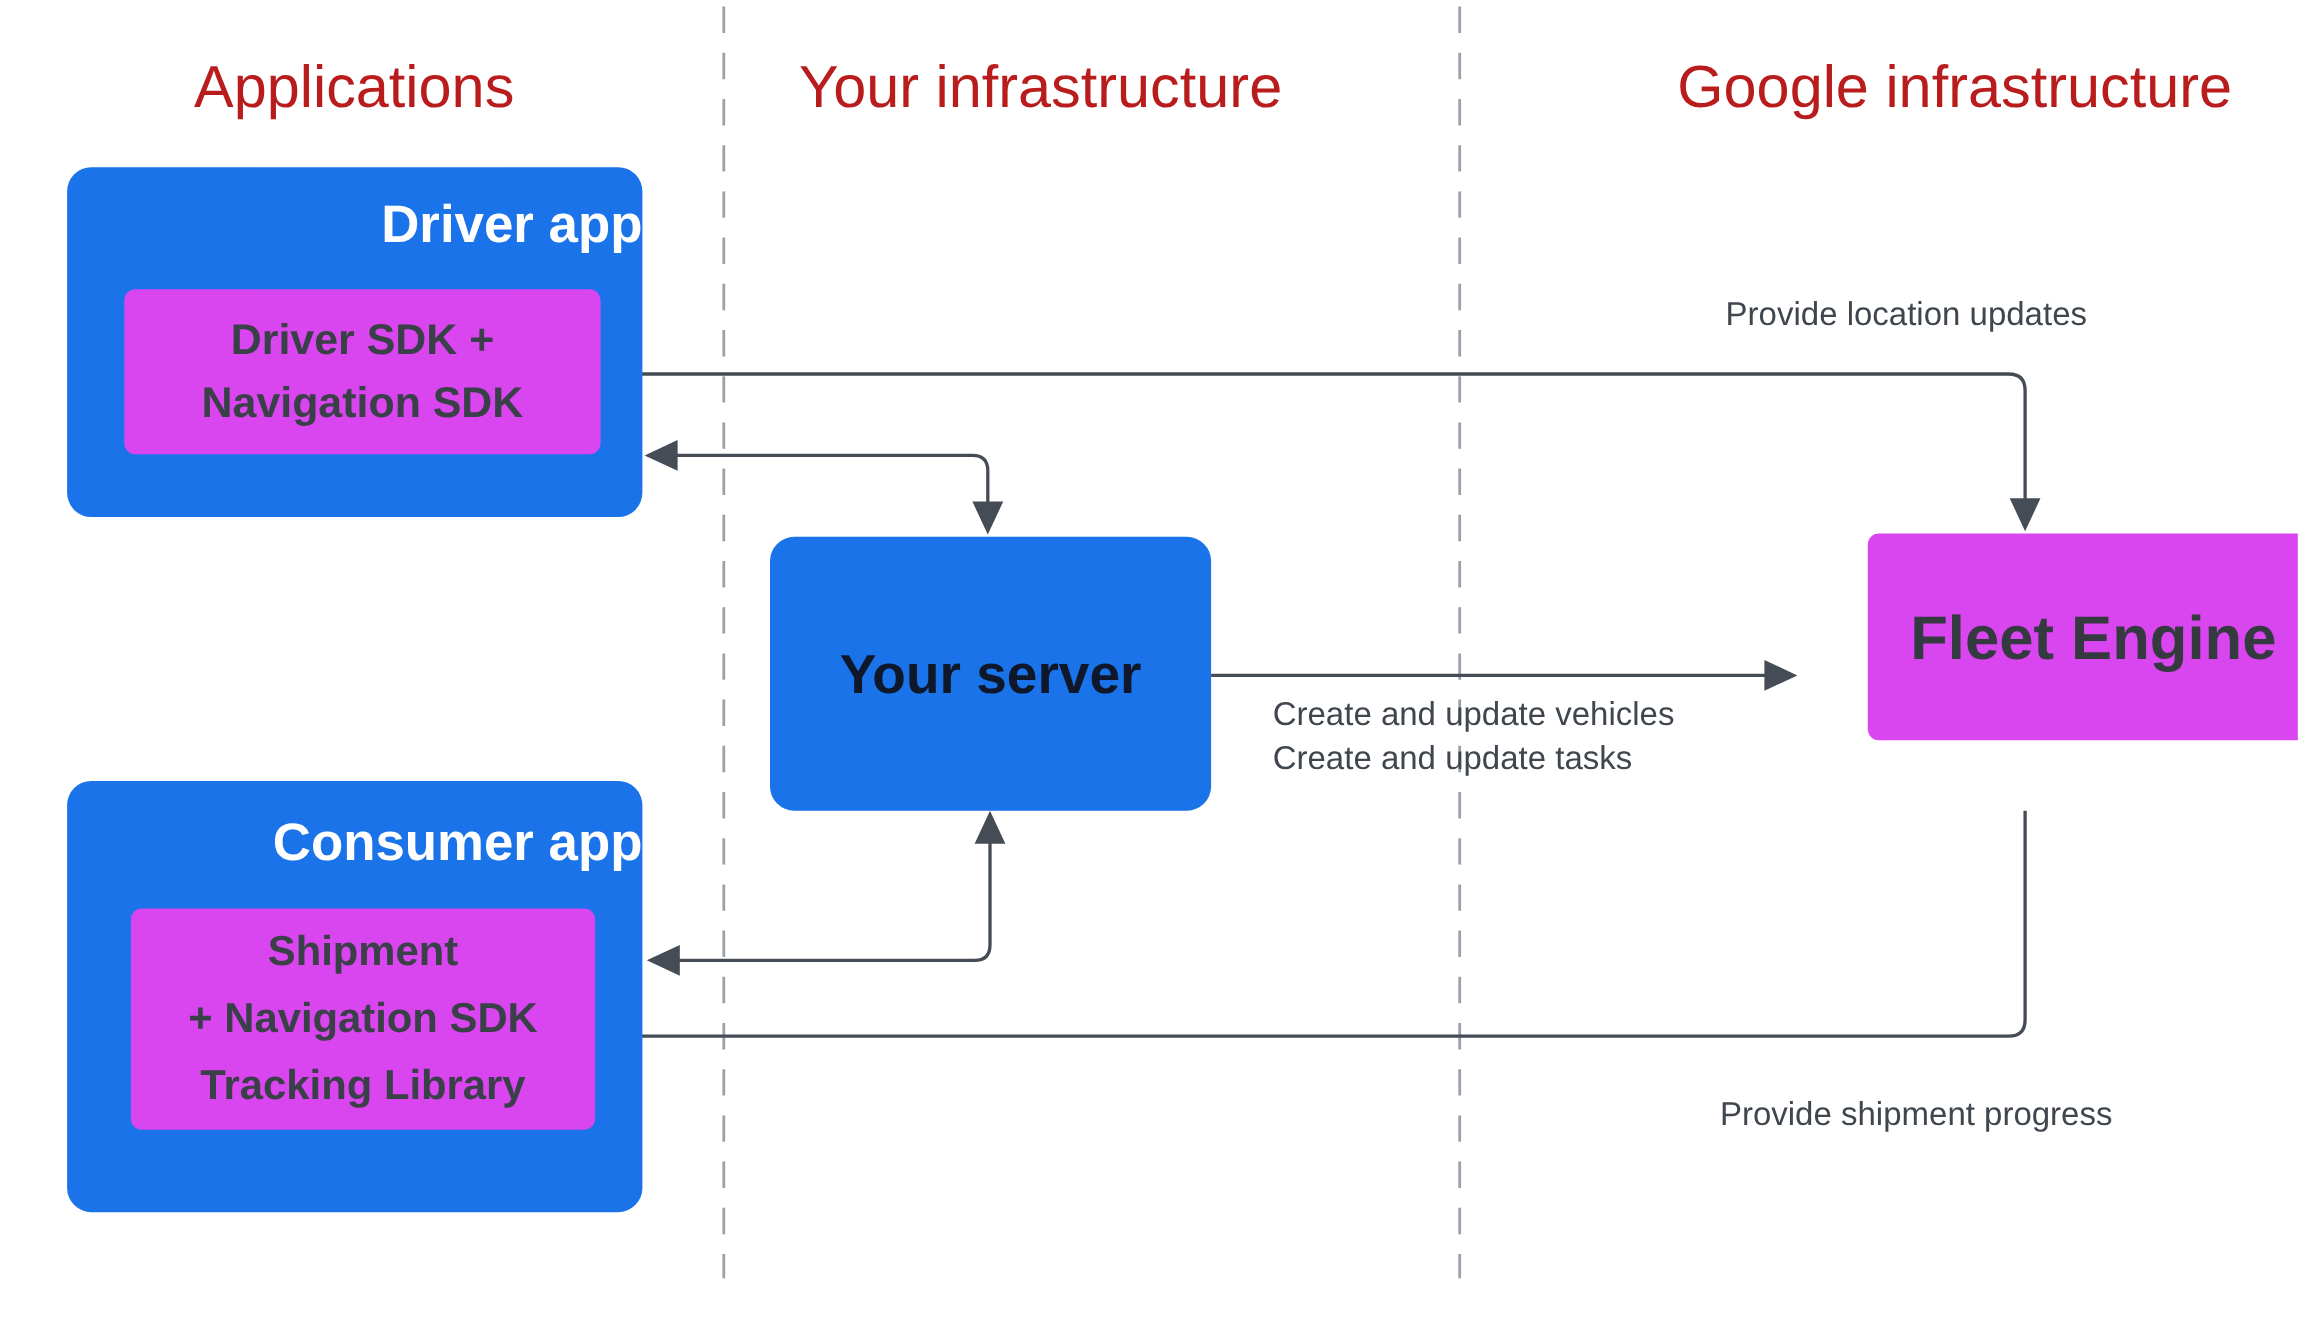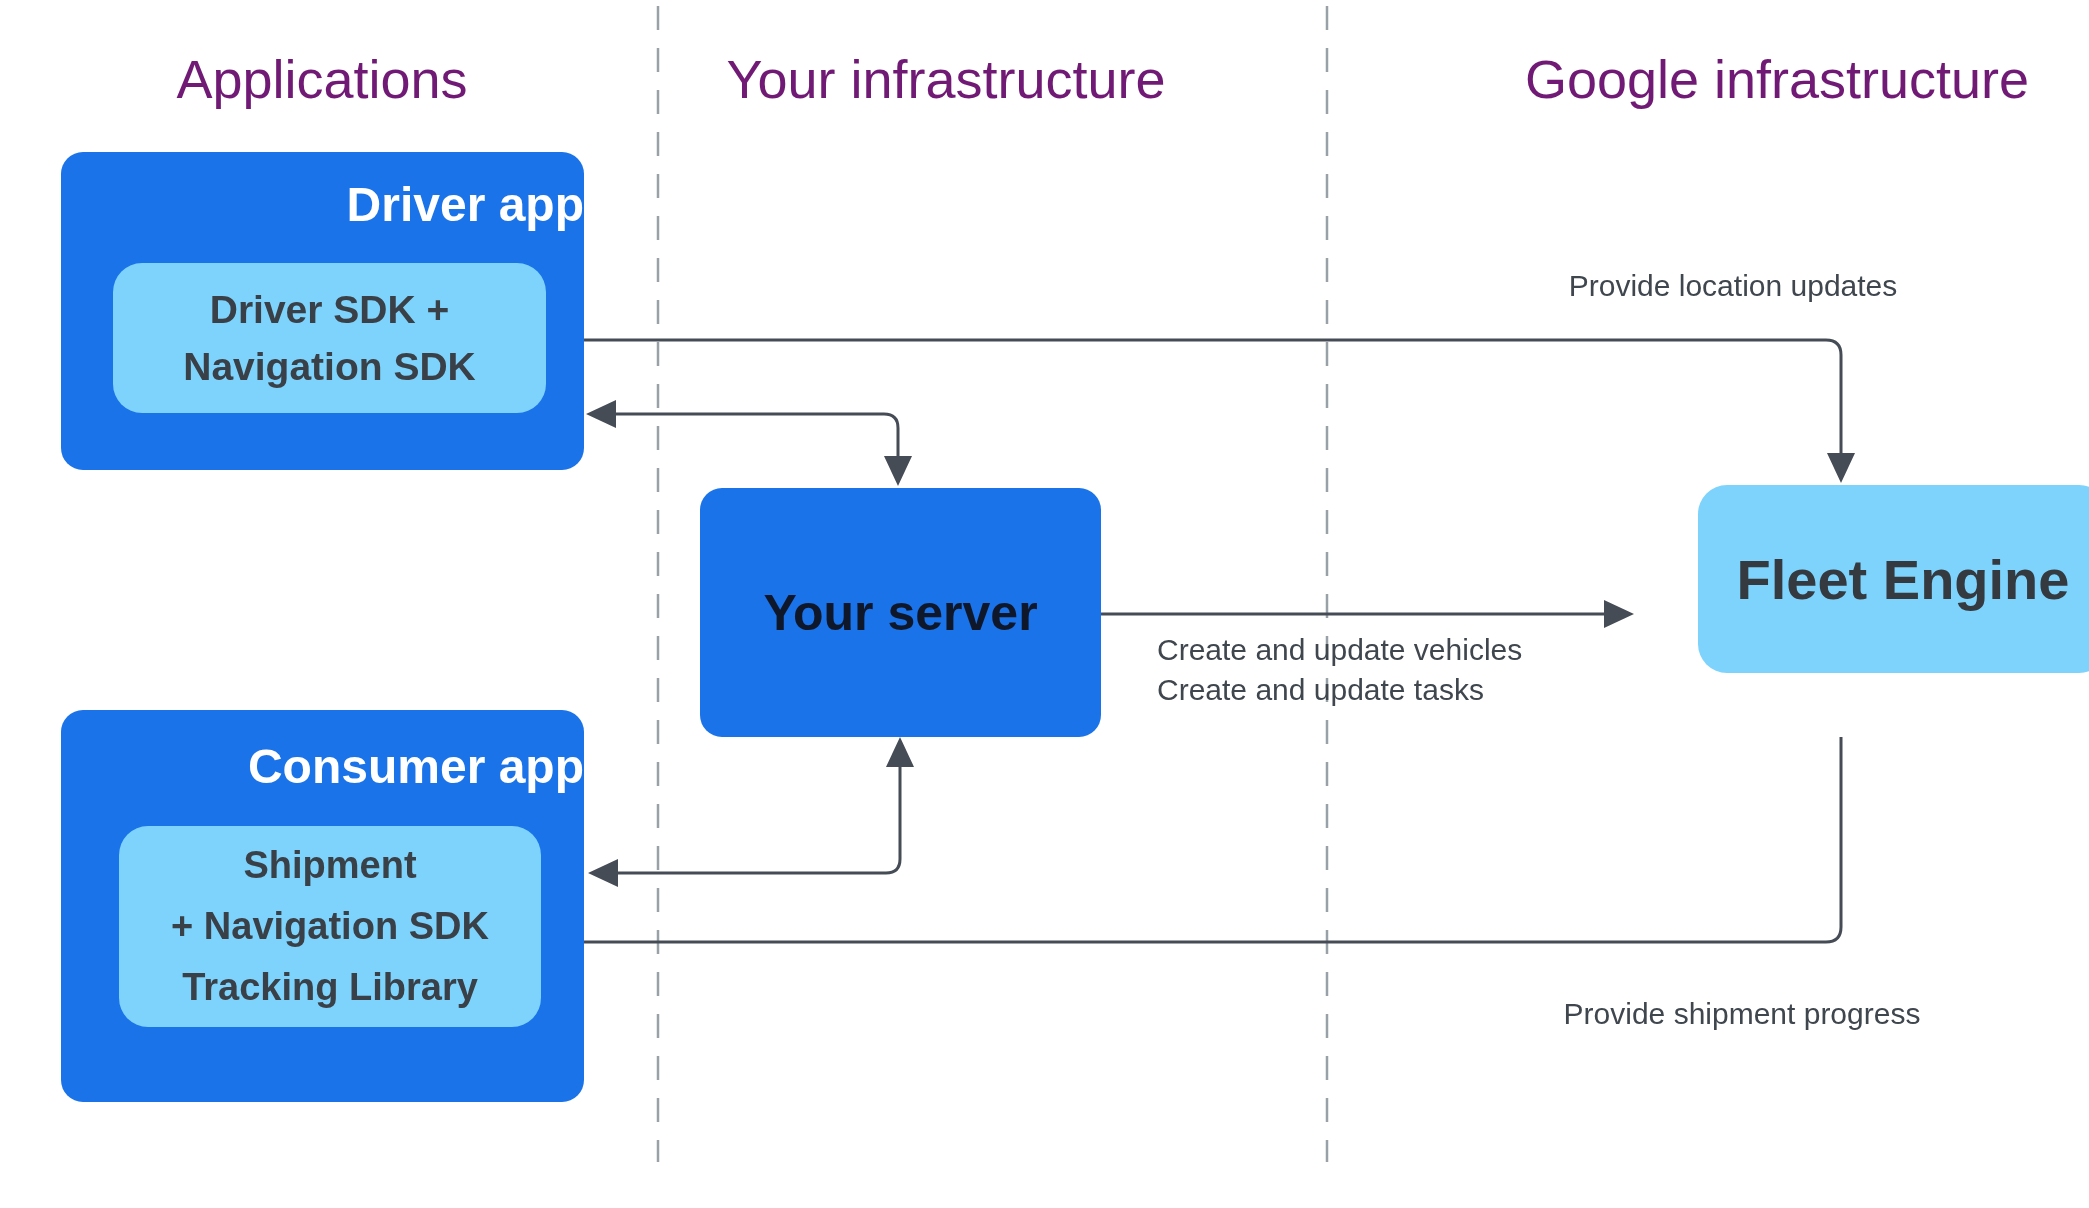--- a/index.html
+++ b/index.html
@@ -16,21 +16,21 @@
     overflow: hidden;
   }
 
   
   .col-header {
     position: absolute;
     top: 50px;
     transform: translateX(-50%);
     font-size: 54px;
     line-height: 58px;
-    color: #701a75;
+    color: #b91c1c;
     white-space: nowrap;
   }
   .col-header.apps   { left: 322px; }
   .col-header.yours  { left: 946px; }
   .col-header.google { left: 1777px; }
 
   
   .overlay {
     position: absolute;
     left: 0; top: 0;
@@ -38,21 +38,21 @@
     height: 1208px;
     pointer-events: none;
   }
   .edge      { stroke: #454c56; stroke-width: 3px; fill: none; }
   .edge-head { fill: #454c56; stroke: none; }
   .divider   { stroke: #98a0a8; stroke-width: 2.5px; stroke-dasharray: 24 18; }
 
   
   .node { position: absolute; box-sizing: border-box; }
   .node.blue   { background: #1a73e8; border-radius: 22px; }
-  .node.yellow { background: #7dd3fc; border-radius: 29px; }
+  .node.yellow { background: #d946ef; border-radius: 10px; }
 
   .node-title {
     width: 100%;
     text-align: right;
     color: #ffffff;
     font-weight: bold;
     font-size: 48px;
     line-height: 58px;
     white-space: nowrap;
   }

